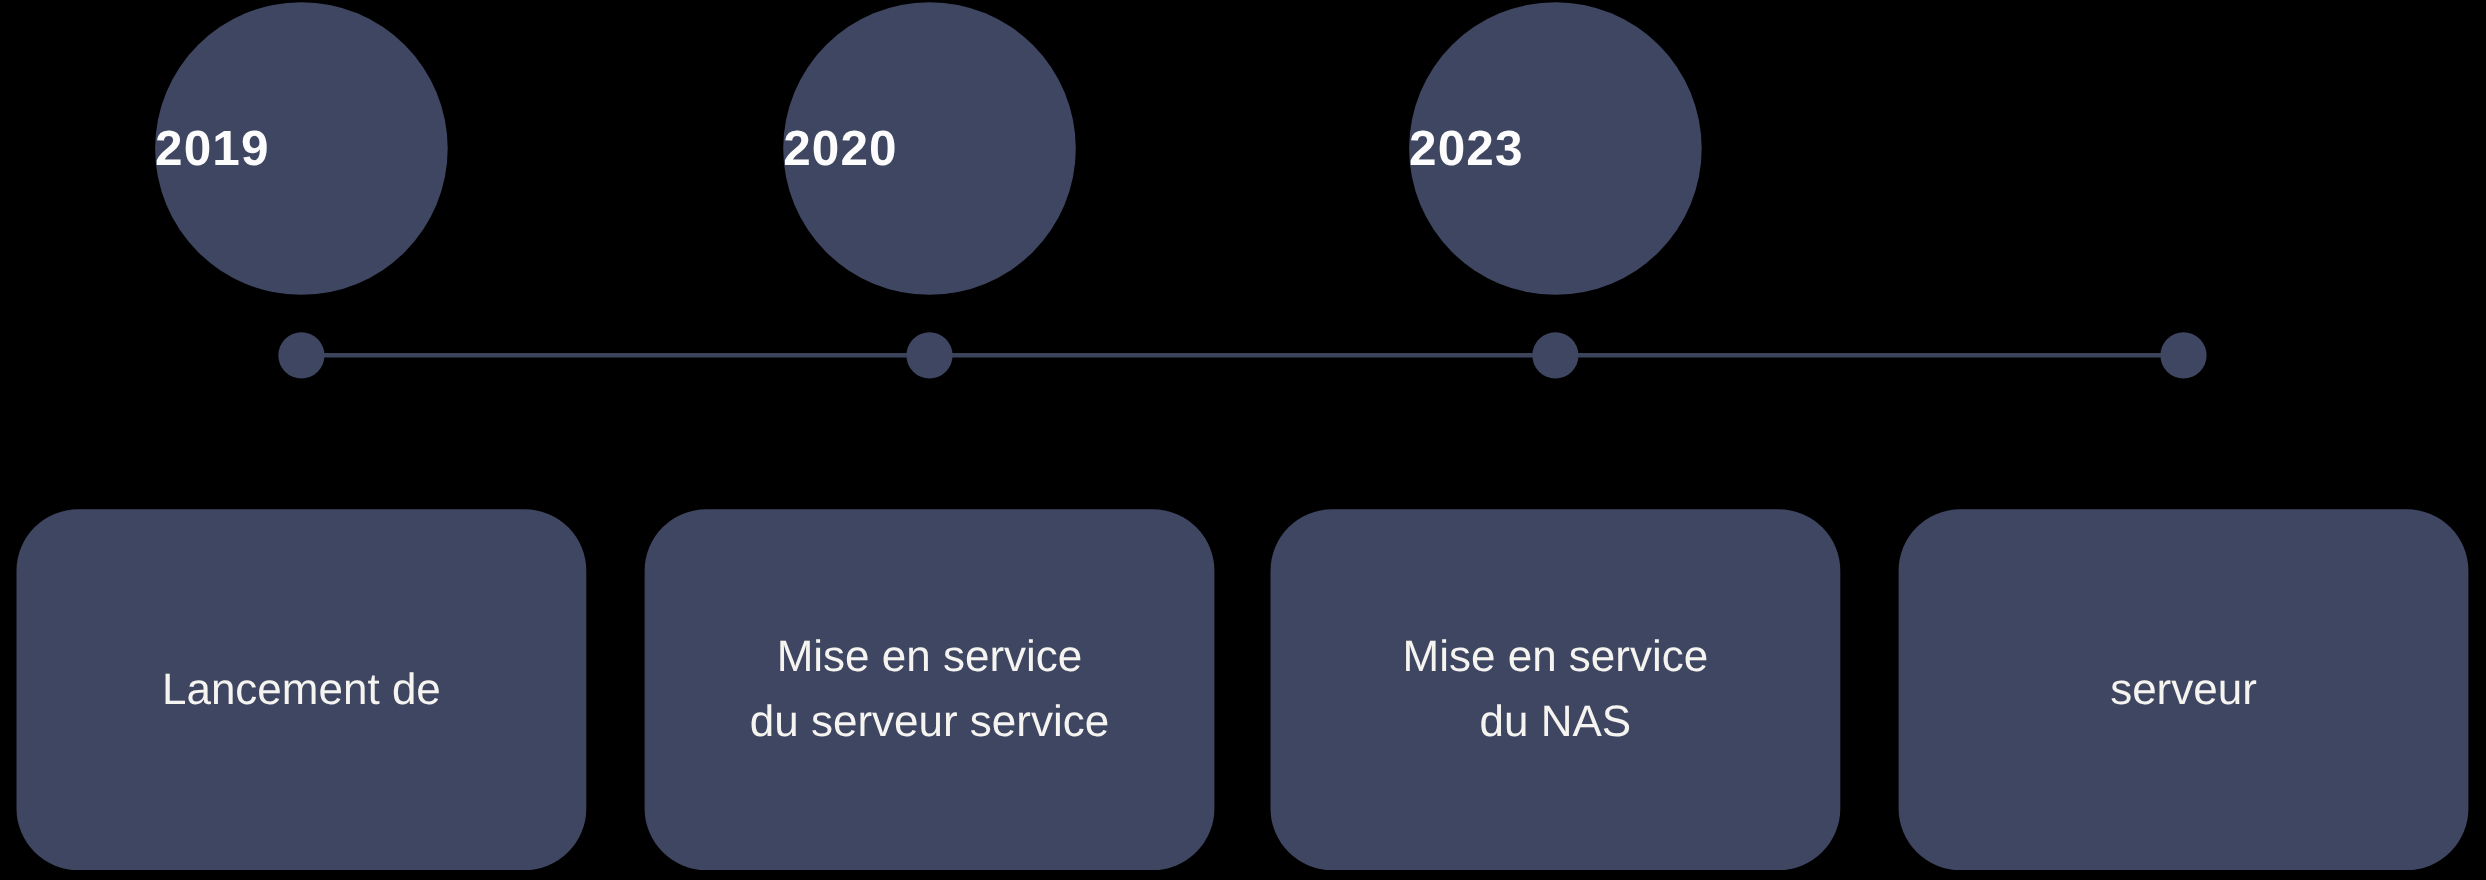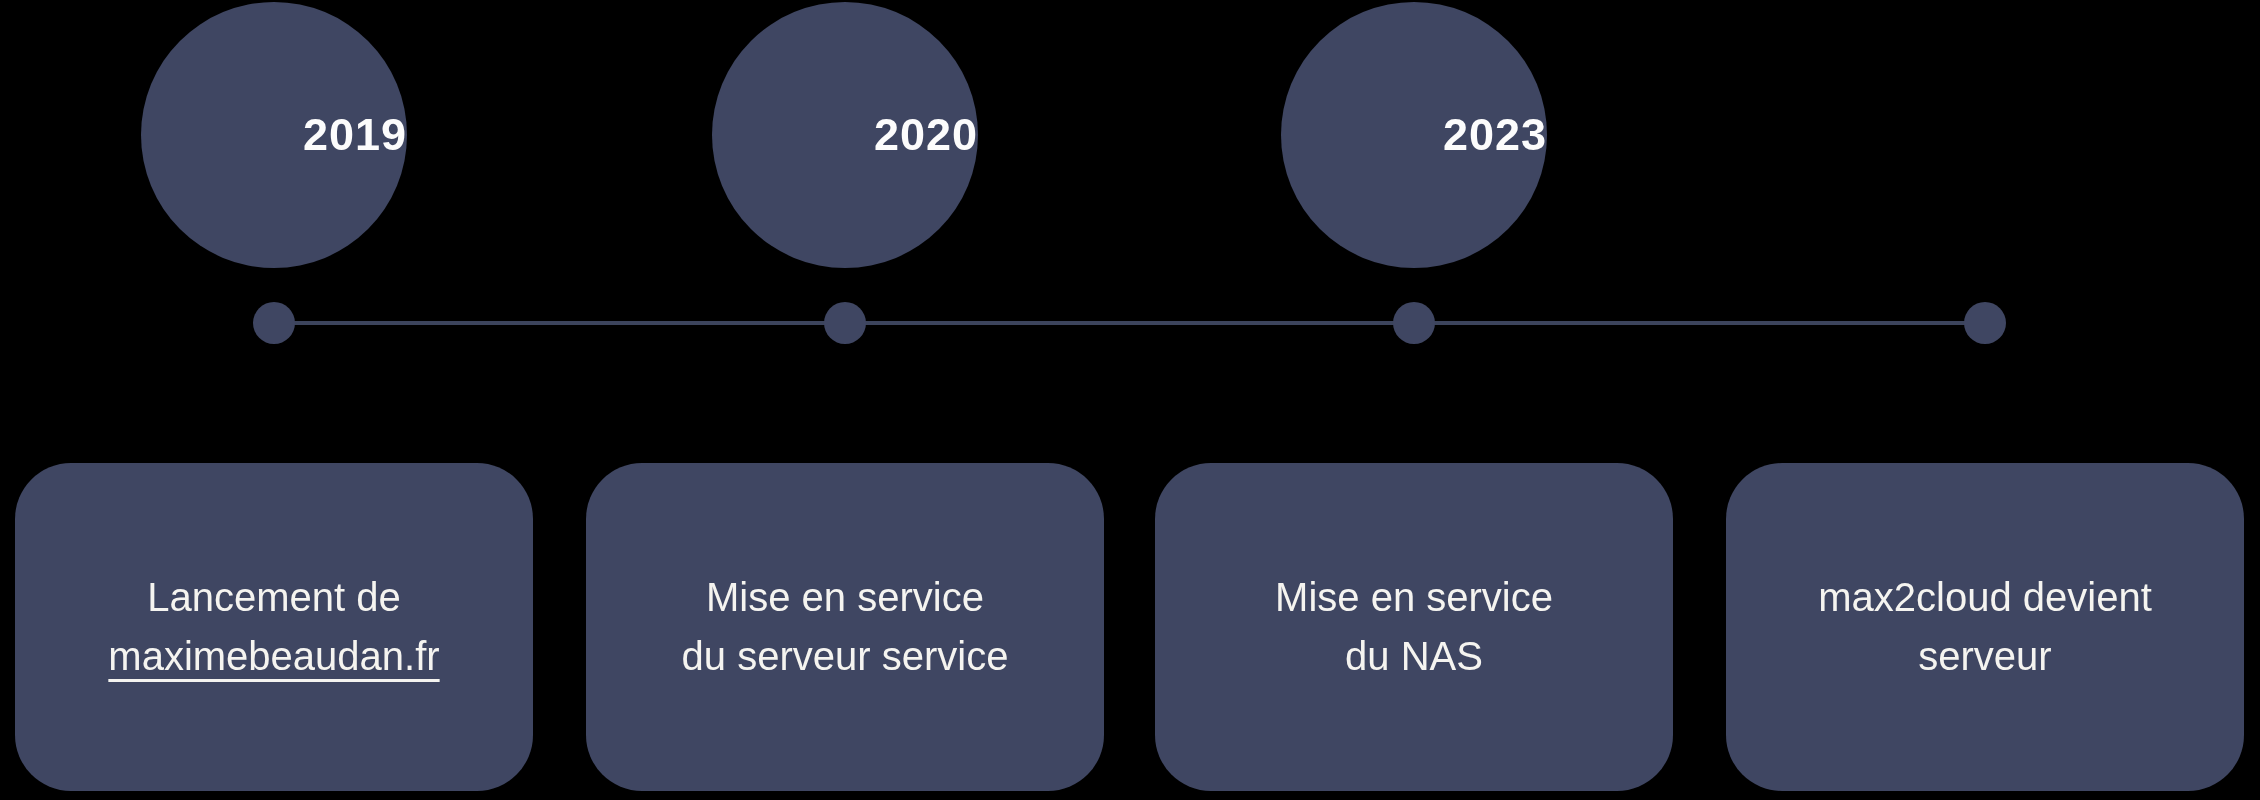--- a/index.html
+++ b/index.html
@@ -38,21 +38,21 @@
     position: absolute;
     top: 2px;
     left: 50%;
     transform: translateX(-50%);
     width: 266px;
     height: 266px;
     border-radius: 50%;
     background: #3f4662;
     display: flex;
     align-items: center;
-    justify-content: flex-end;
+    justify-content: flex-start;
   }
   .year-label {
     color: #fcfcfc;
     font-size: 45px;
     font-weight: 700;
     letter-spacing: 1px;
   }
   .axis-dot {
     position: absolute;
     top: 302px;
@@ -99,21 +99,20 @@
 <div id="timeline">
   <div class="axis-line"></div>
 <div class="milestone" style="left: 14px;">
     <div class="year-circle">
       <span class="year-label">2019</span>
     </div>
     <div class="axis-dot"></div>
     <div class="milestone-card">
       <div class="card-text">
         <span class="card-line">Lancement de</span>
-        <span class="card-line link">maximebeaudan.fr</span>
       </div>
     </div>
   </div>
     <div class="milestone" style="left: 585px;">
     <div class="year-circle">
       <span class="year-label">2020</span>
     </div>
     <div class="axis-dot"></div>
     <div class="milestone-card">
       <div class="card-text">
@@ -131,18 +130,17 @@
       <div class="card-text">
         <span class="card-line">Mise en service</span>
         <span class="card-line">du NAS</span>
       </div>
     </div>
   </div>
     <div class="milestone" style="left: 1725px;">
     <div class="axis-dot"></div>
     <div class="milestone-card">
       <div class="card-text">
-        <span class="card-line">max2cloud devient</span>
         <span class="card-line">serveur</span>
       </div>
     </div>
   </div>
   </div>
 
 </body></html>

